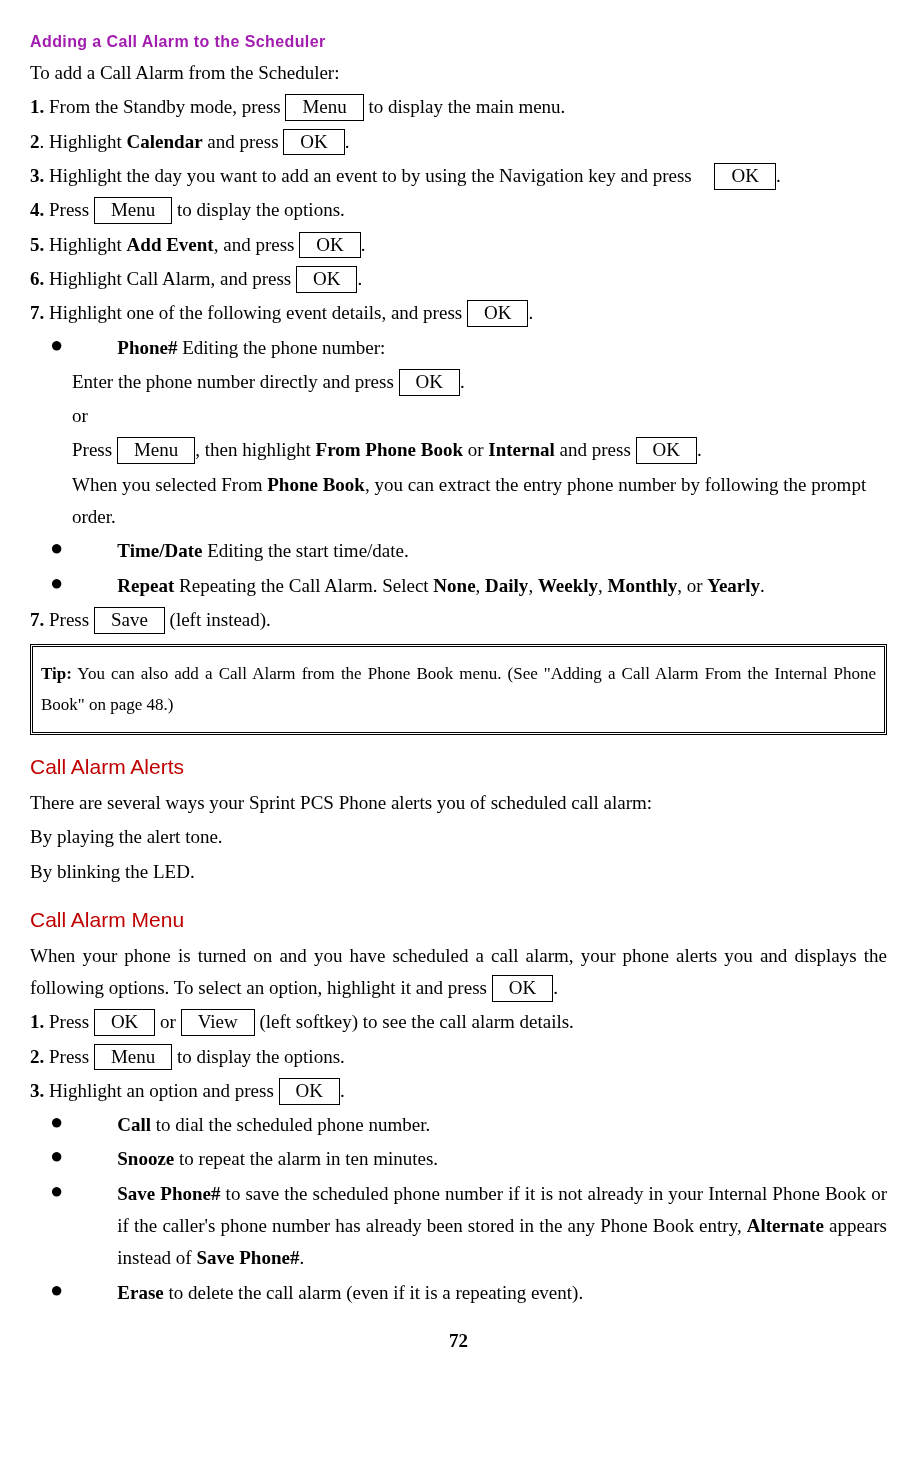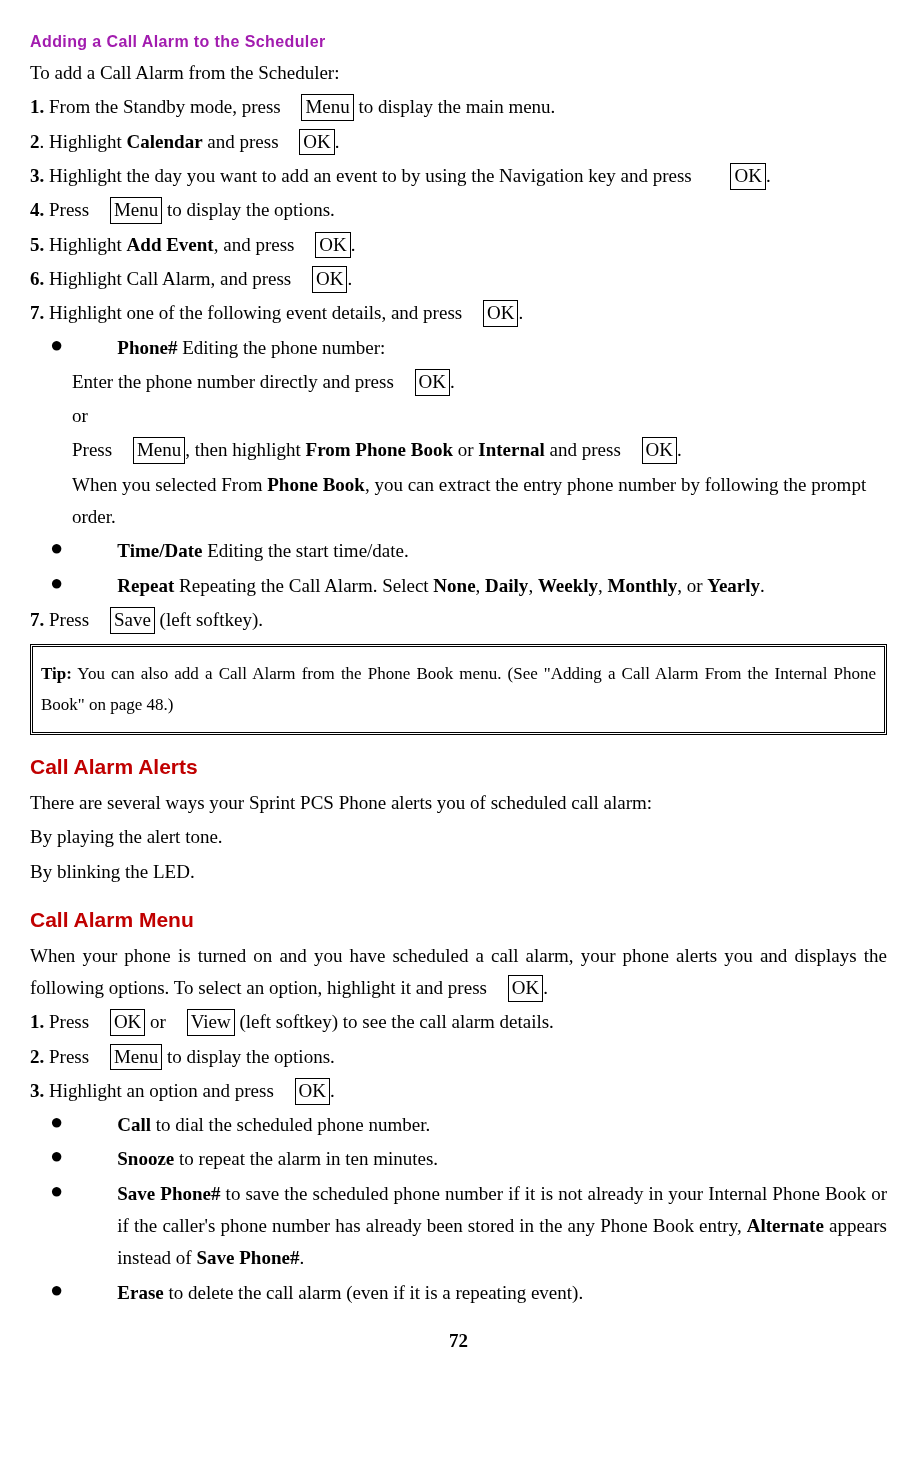--- a/index.html
+++ b/index.html
@@ -16,38 +16,37 @@
       color: #a21caf;
       font-weight: bold;
       font-size: 16px;
       margin-top: 8px;
       margin-bottom: 2px;
       font-family: Liberation Sans, sans-serif;
       letter-spacing: 0.4px;
     }
     .heading-red-sub {
       color: #c00000;
-      font-weight: bold;
+      font-weight: normal;
       font-size: 21px;
       margin-top: 14px;
       margin-bottom: 2px;
       font-family: Arial, sans-serif;
     }
     p {
       margin: 2px 0;
     }
     .step {
       margin: 2px 0;
     }
     .key {
       border: 1px solid #000;
-      padding: 0 3px;
+      padding: 0 16px;
       display: inline-block;
       line-height: 1.3;
-      margin-left: 16px;
     }
     .bold {
       font-weight: bold;
     }
     .bullet-item {
       display: flex;
       align-items: flex-start;
       margin: 2px 0;
       padding-left: 20px;
     }
@@ -119,21 +118,21 @@
 <div class="bullet-item">
   <span class="bullet-dot">●</span>
   <div class="bullet-content"><span class="bold">Time/Date</span><span> Editing the start time/date.</span></div>
 </div>
 
 <div class="bullet-item">
   <span class="bullet-dot">●</span>
   <div class="bullet-content"><span class="bold">Repeat</span><span> Repeating the Call Alarm. Select </span><span class="bold">None</span><span>, </span><span class="bold">Daily</span><span>, </span><span class="bold">Weekly</span><span>, </span><span class="bold">Monthly</span><span>, or </span><span class="bold">Yearly</span><span>.</span></div>
 </div>
 
-<p class="step"><span class="bold">7.</span><span> Press </span><span class="key">Save</span><span> (left softkey).</span></p>
+<p class="step"><span class="bold">7.</span><span> Press </span><span class="key">Save</span><span> (left instead).</span></p>
 
 <div class="tip-box"><span class="bold">Tip:</span><span> You can also add a Call Alarm from the Phone Book menu. (See "Adding a Call Alarm From the Internal Phone Book" on page 48.)</span></div>
 
 <div class="heading-red-sub">Call Alarm Alerts</div>
 <p>There are several ways your Sprint PCS Phone alerts you of scheduled call alarm:</p>
 <p>By playing the alert tone.</p>
 <p>By blinking the LED.</p>
 
 <div class="heading-red-sub">Call Alarm Menu</div>
 

